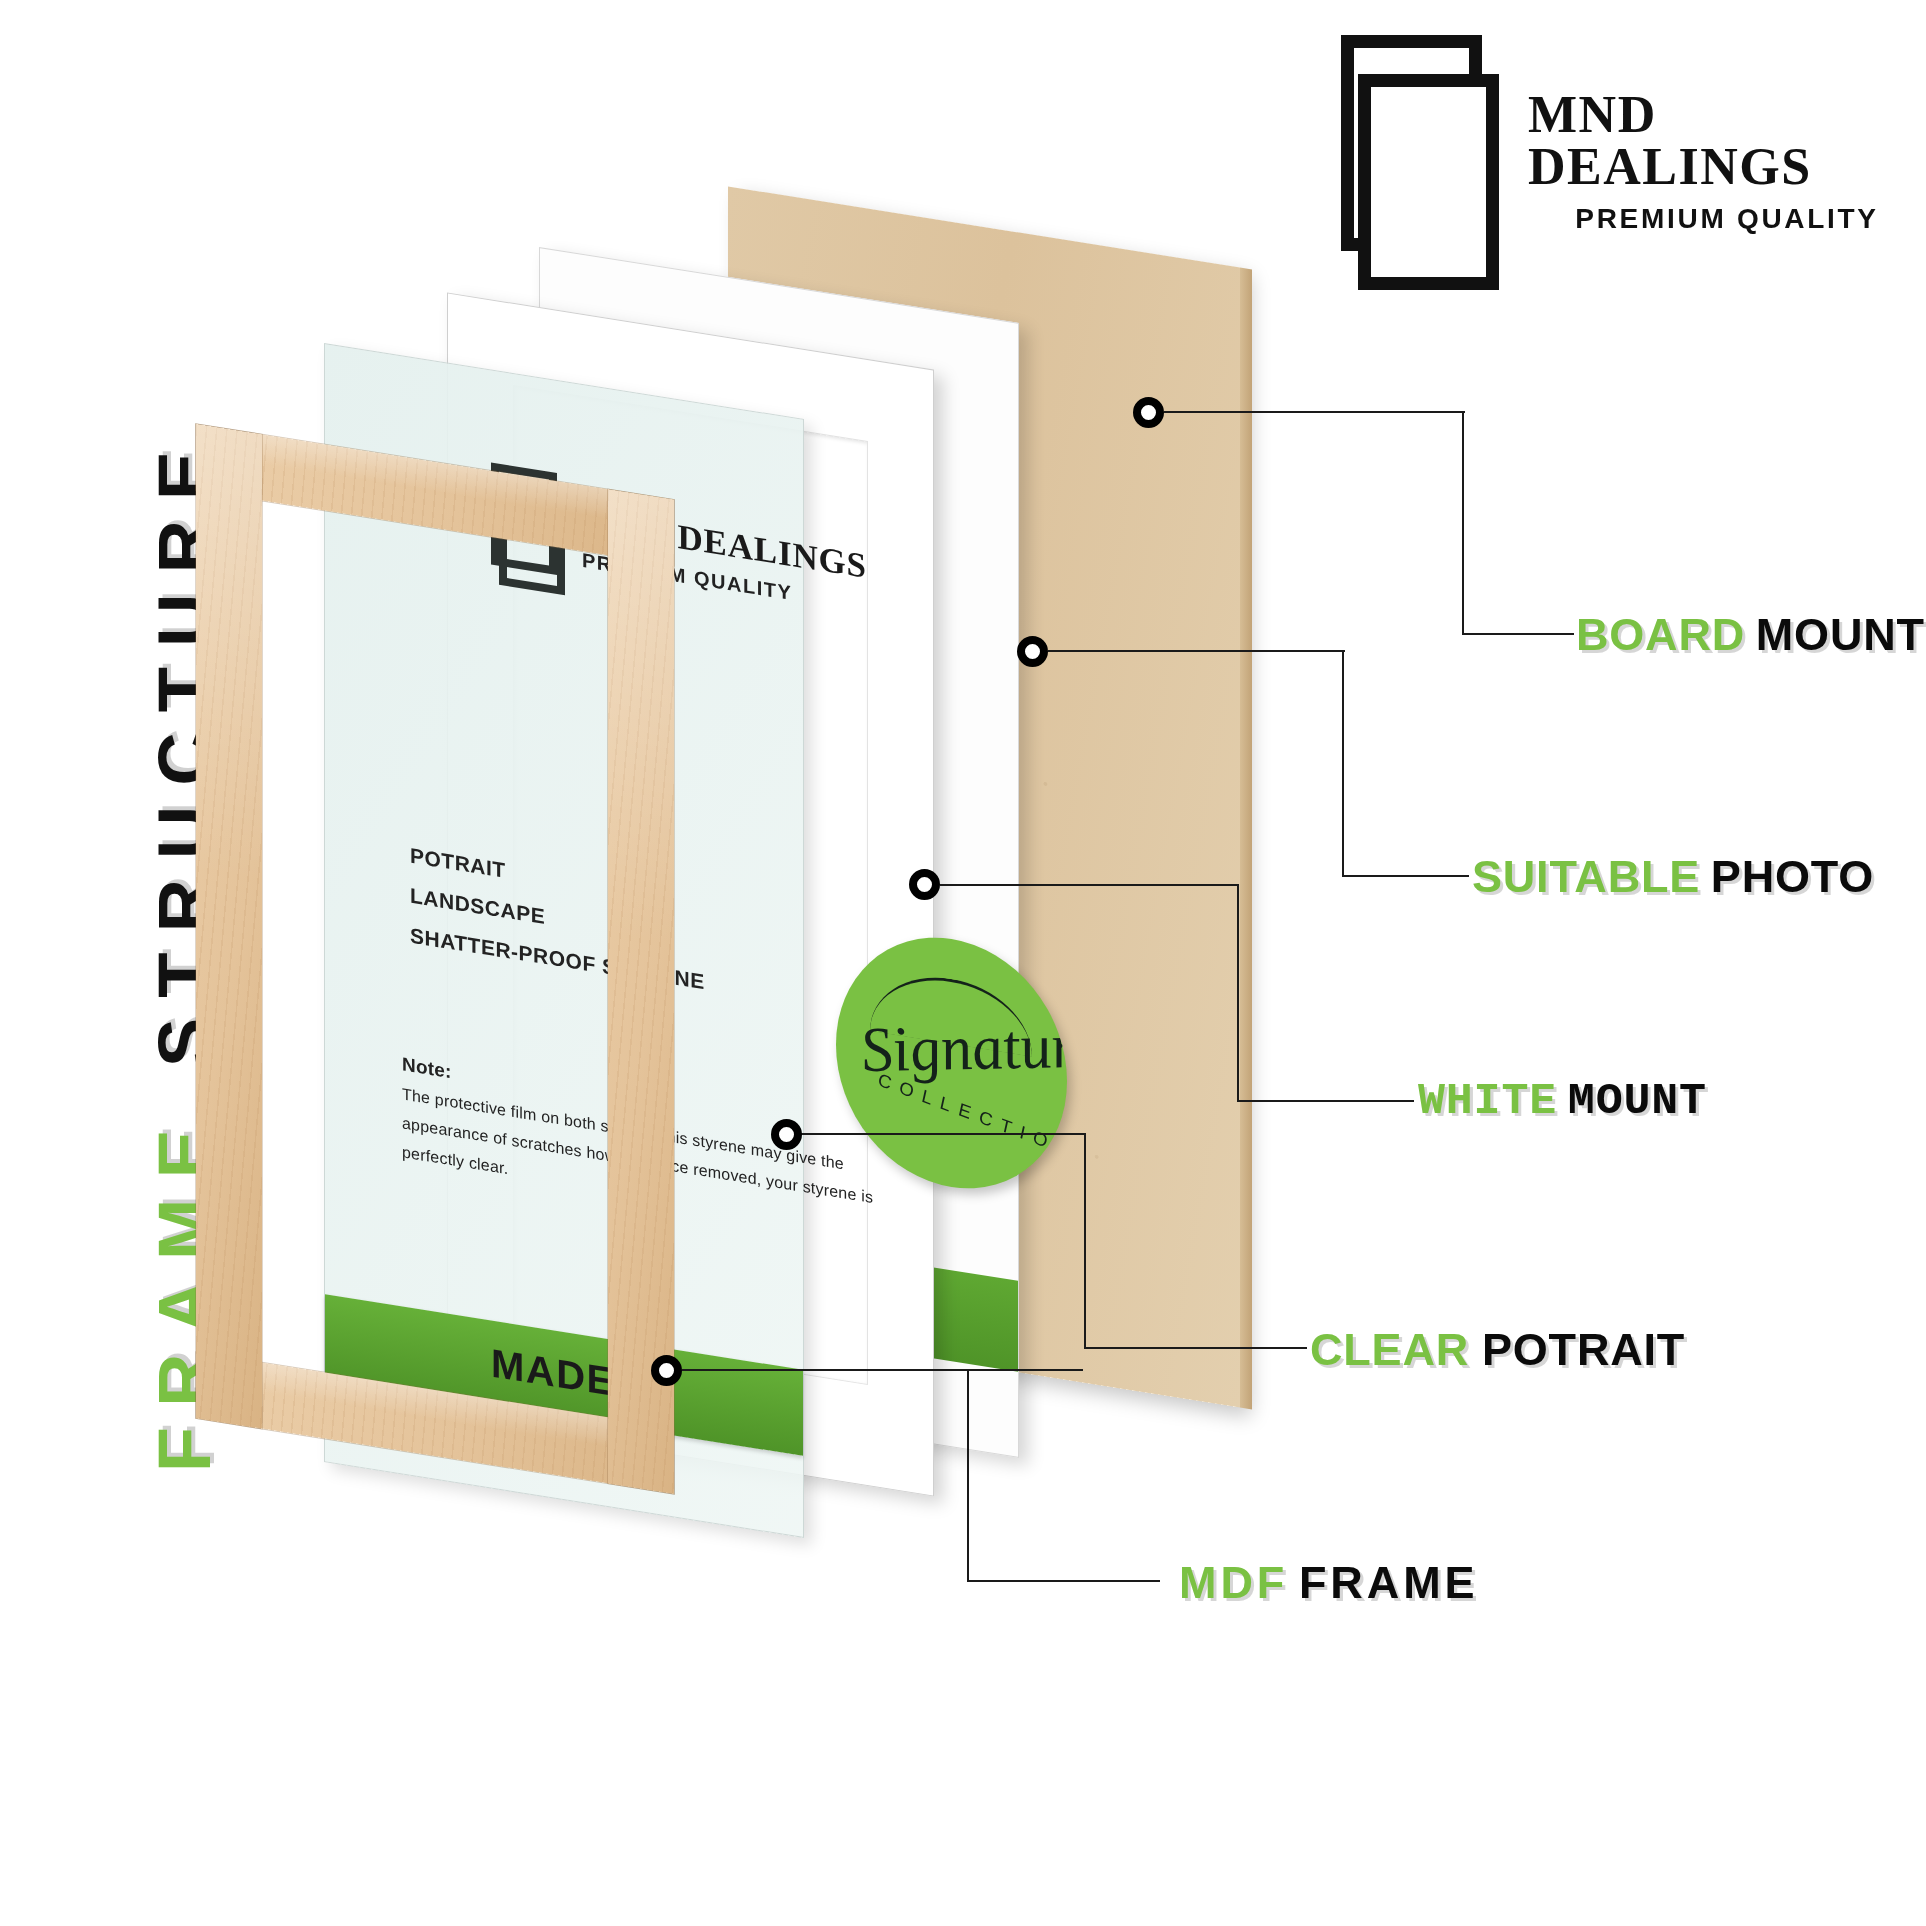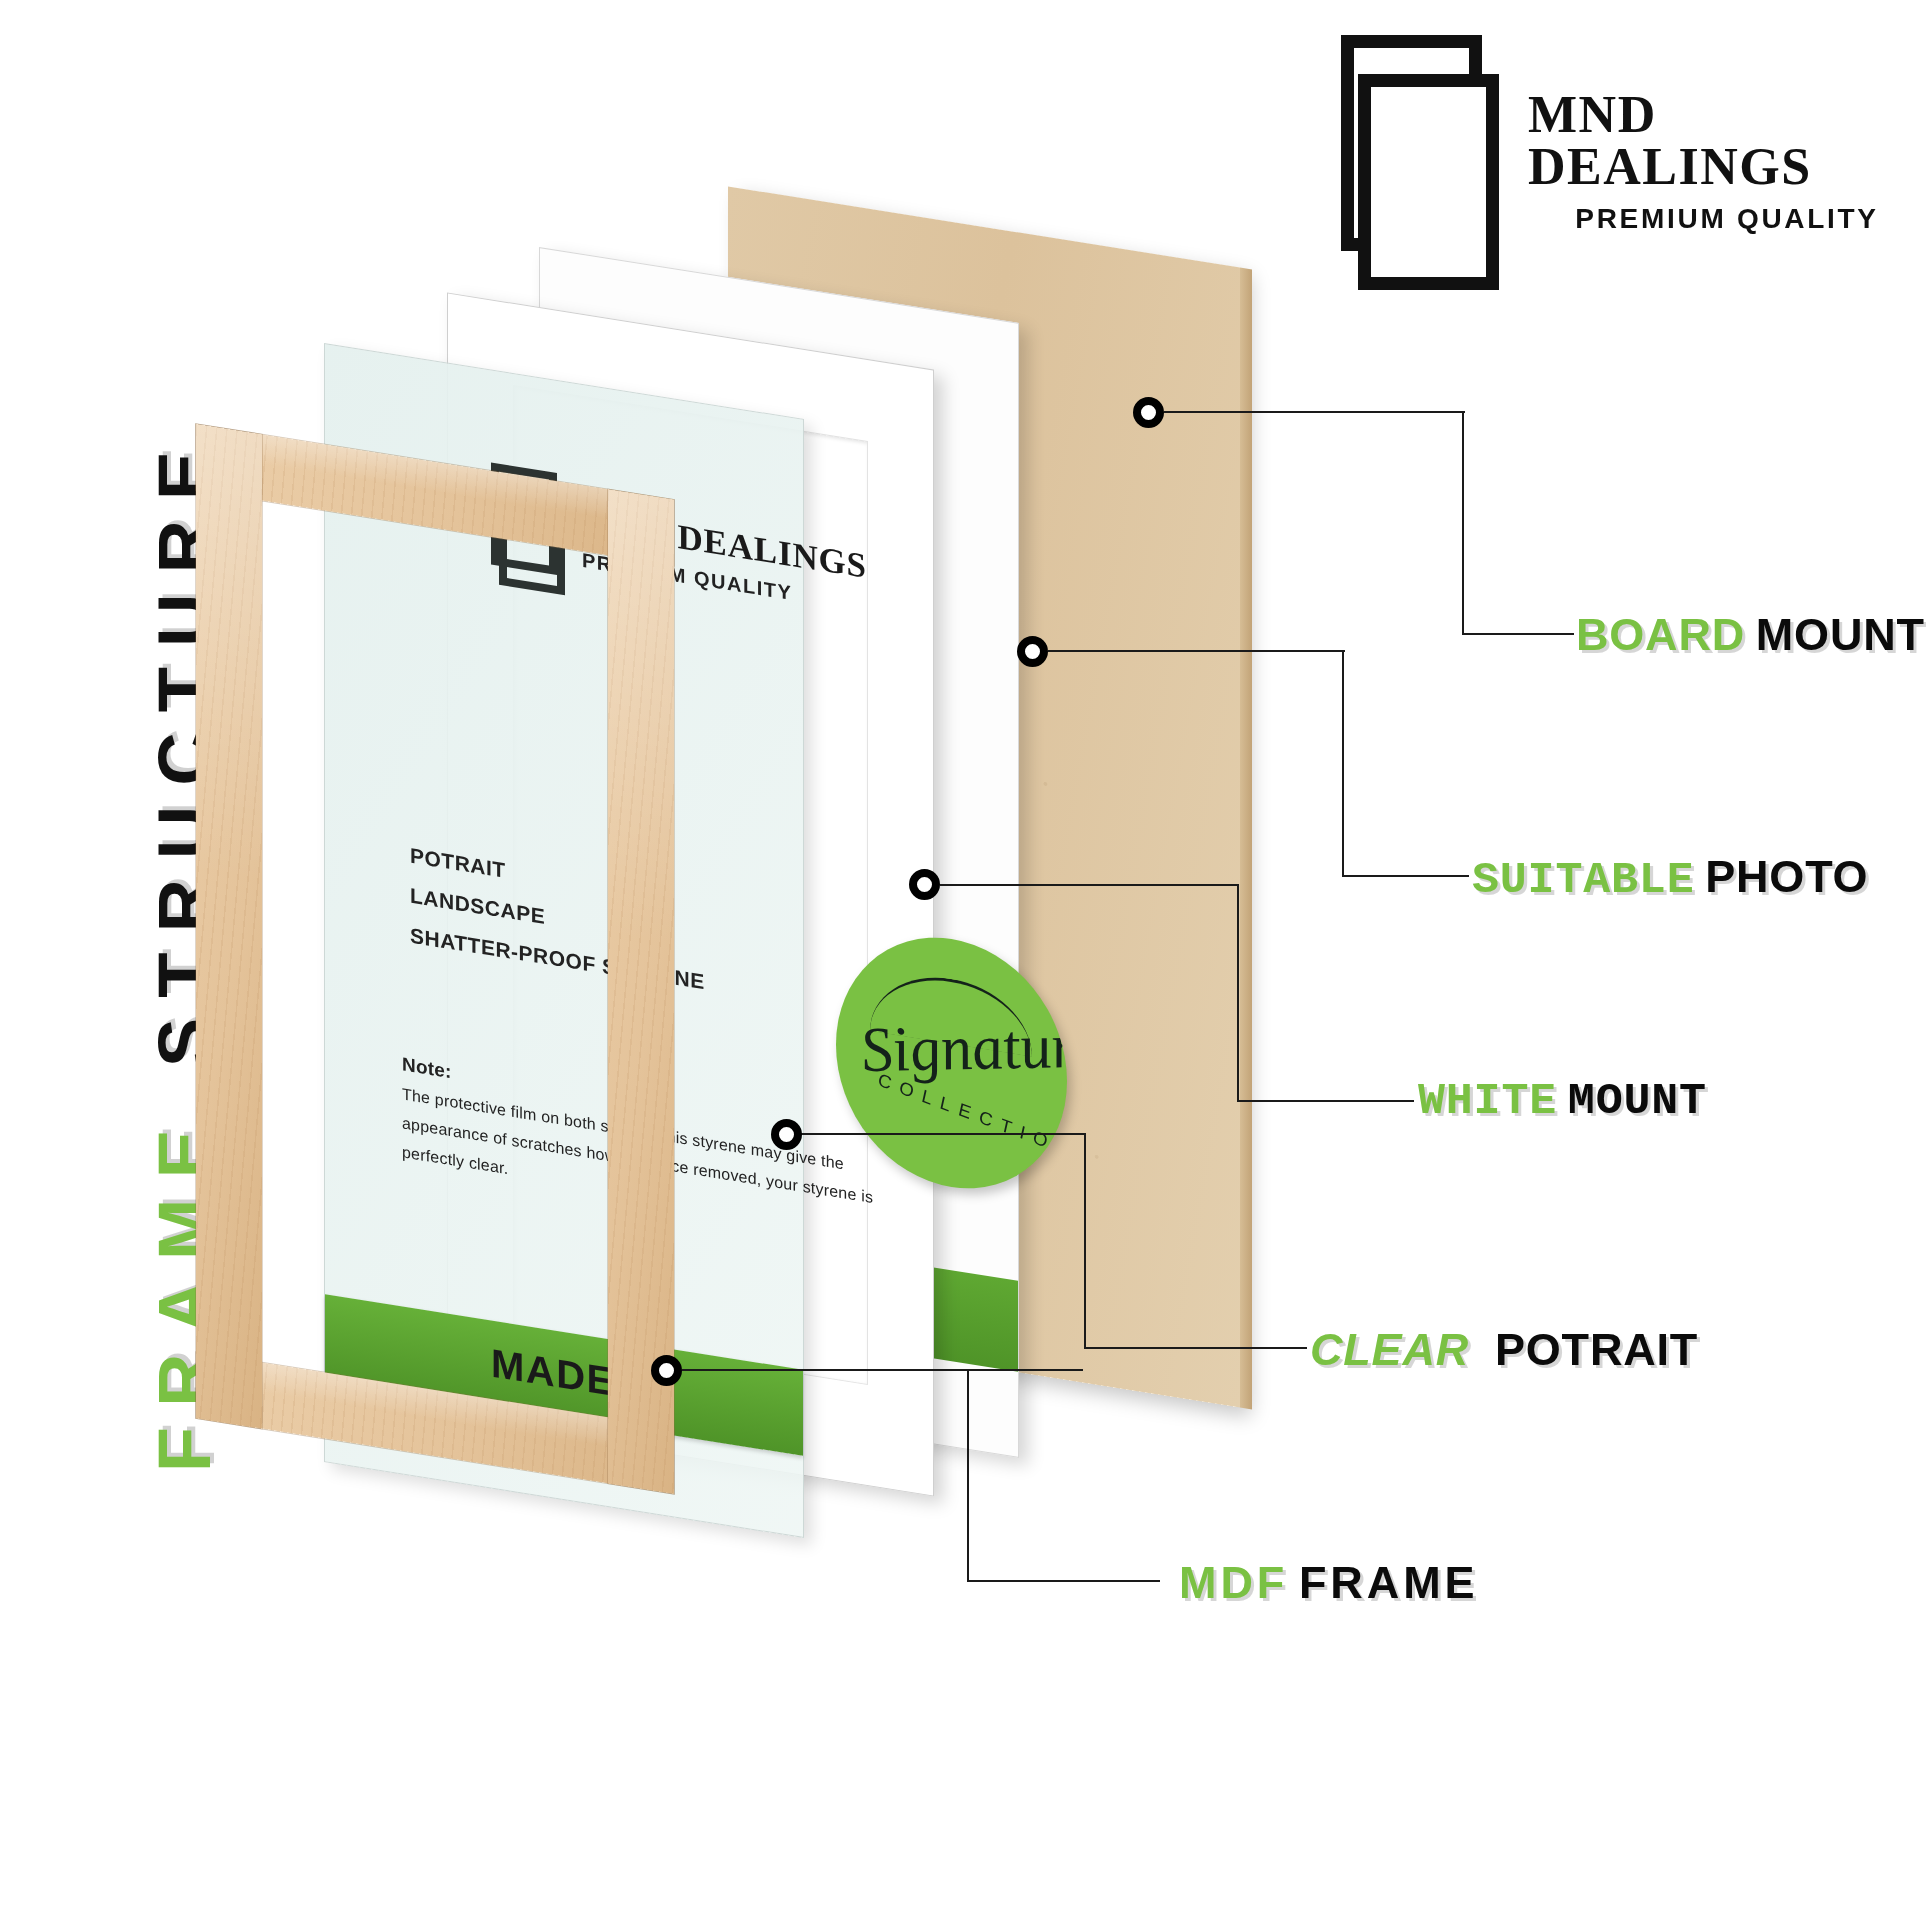--- a/index.html
+++ b/index.html
@@ -231,27 +231,27 @@
 <div class="dot" style="left:651px;top:1355px;"></div>
 <div class="lead" style="left:682px;top:1369px;width:401px;border-top-width:2.3px;"></div>
 <div class="lead" style="left:967px;top:1369px;height:212px;border-left-width:2.3px;"></div>
 <div class="lead" style="left:967px;top:1580px;width:193px;border-top-width:2.3px;"></div>
 
 <div class="label" style="left:1576px;top:609px;">
   <span class="g" style="margin-right: 10.8px;">BOARD</span><span class="k">MOUNT</span>
 </div>
 
 <div class="label" style="left:1472px;top:851px;">
-  <span class="g" style="margin-right: 10.8px; font-family: Liberation Mono, monospace;">SUITABLE</span><span class="k">PHOTO</span>
+  <span class="g" style="margin-right: 10.8px;">SUITABLE</span><span class="k">PHOTO</span>
 </div>
 
 <div class="label" style="left:1418px;top:1076px;font-family:Liberation Mono, monospace;">
   <span class="g" style="margin-right: 10.8px;">WHITE</span><span class="k">MOUNT</span>
 </div>
 
 <div class="label" style="left:1310px;top:1324px;">
-  <span class="g" style="margin-right: 26px; font-style: italic;">CLEAR</span><span class="k">POTRAIT</span>
+  <span class="g" style="margin-right: 13px;">CLEAR</span><span class="k">POTRAIT</span>
 </div>
 
 <div class="label sp" style="left:1164px;top:1557px;">
   <span class="g" style="margin-right: 10.8px; margin-left: 15px;">MDF</span><span class="k">FRAME</span>
 </div>
 
 
 </body></html>

